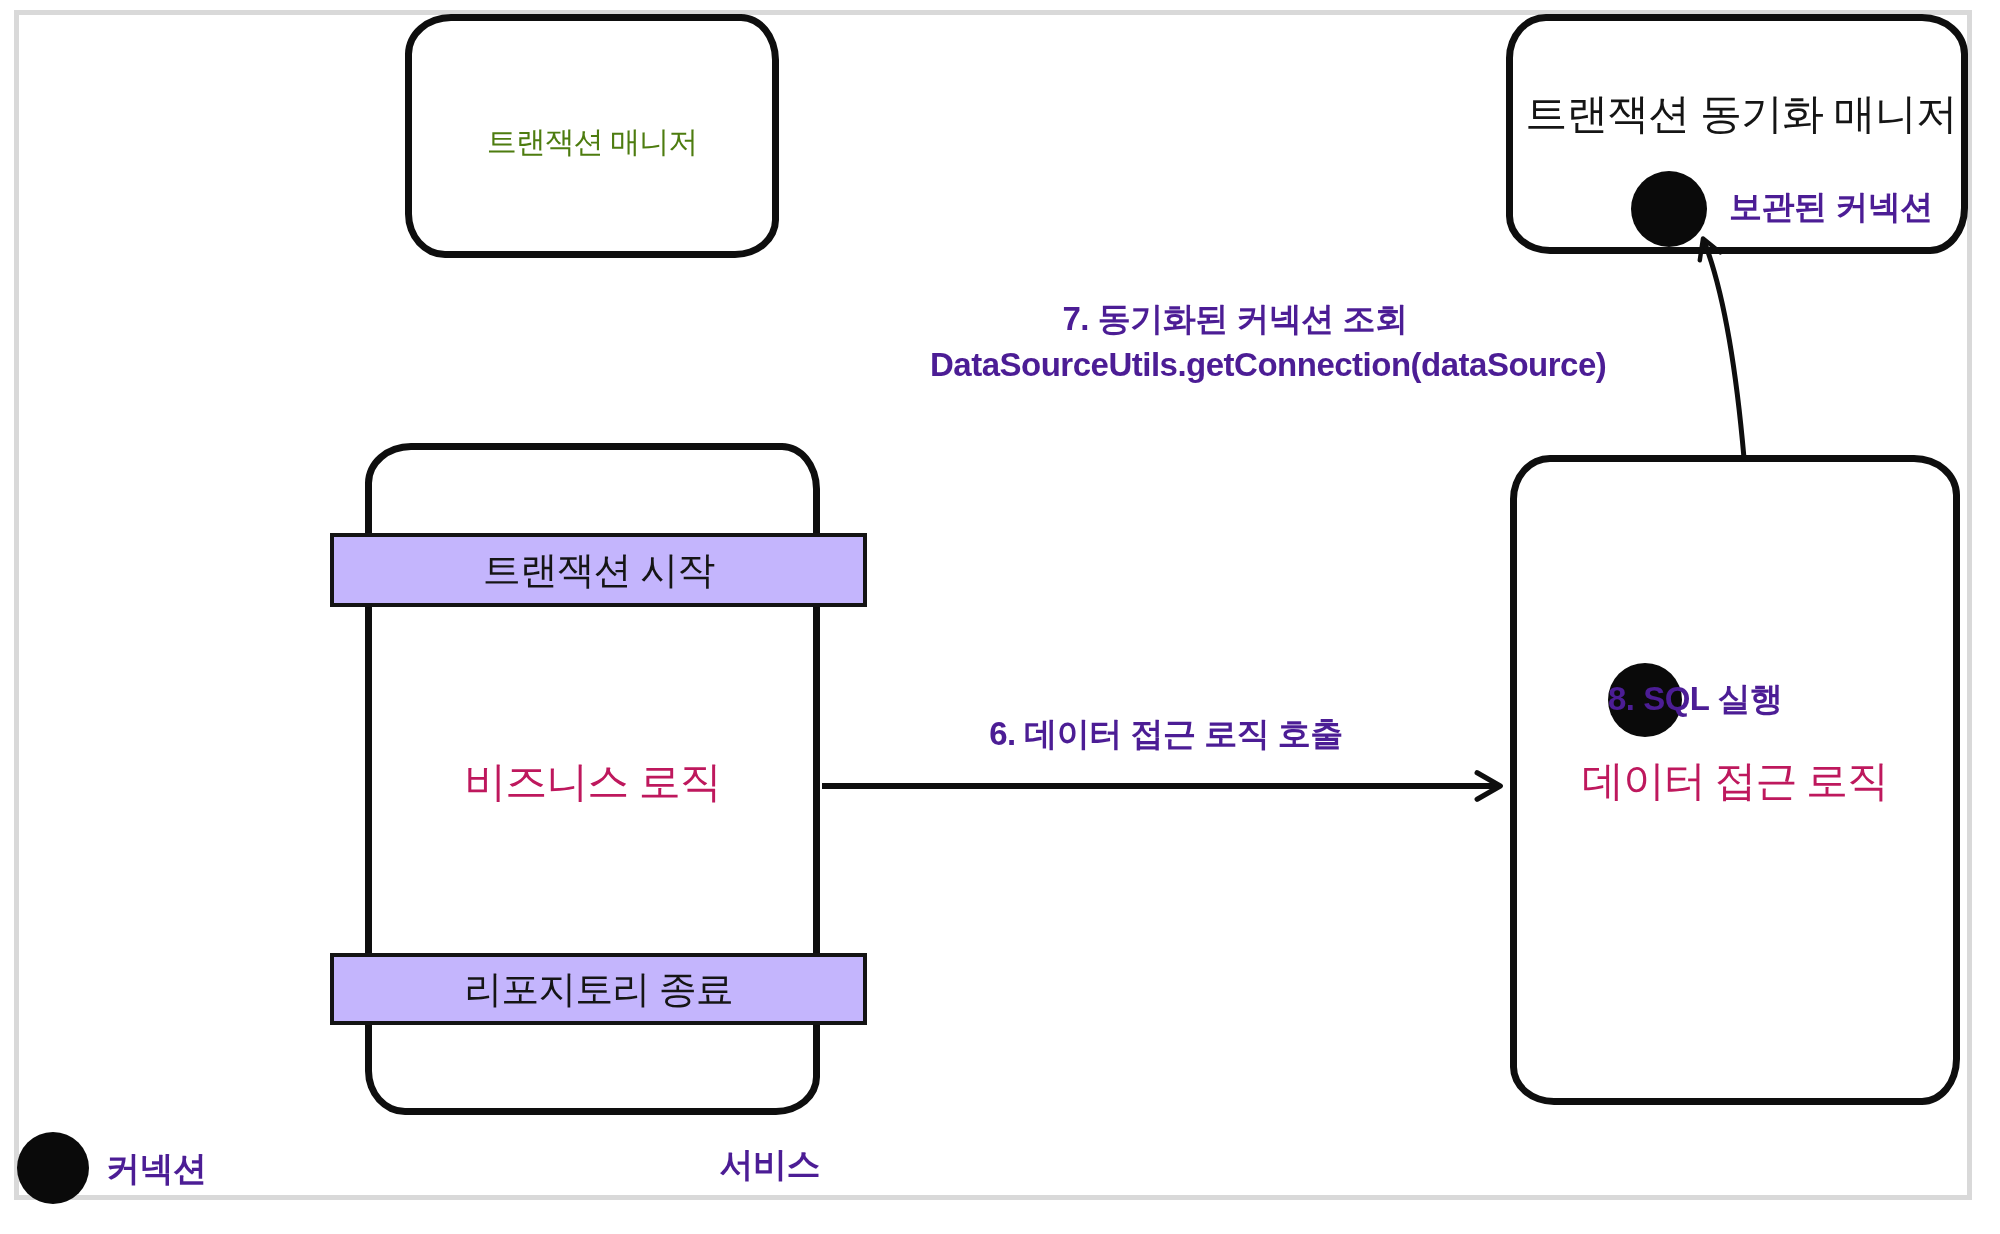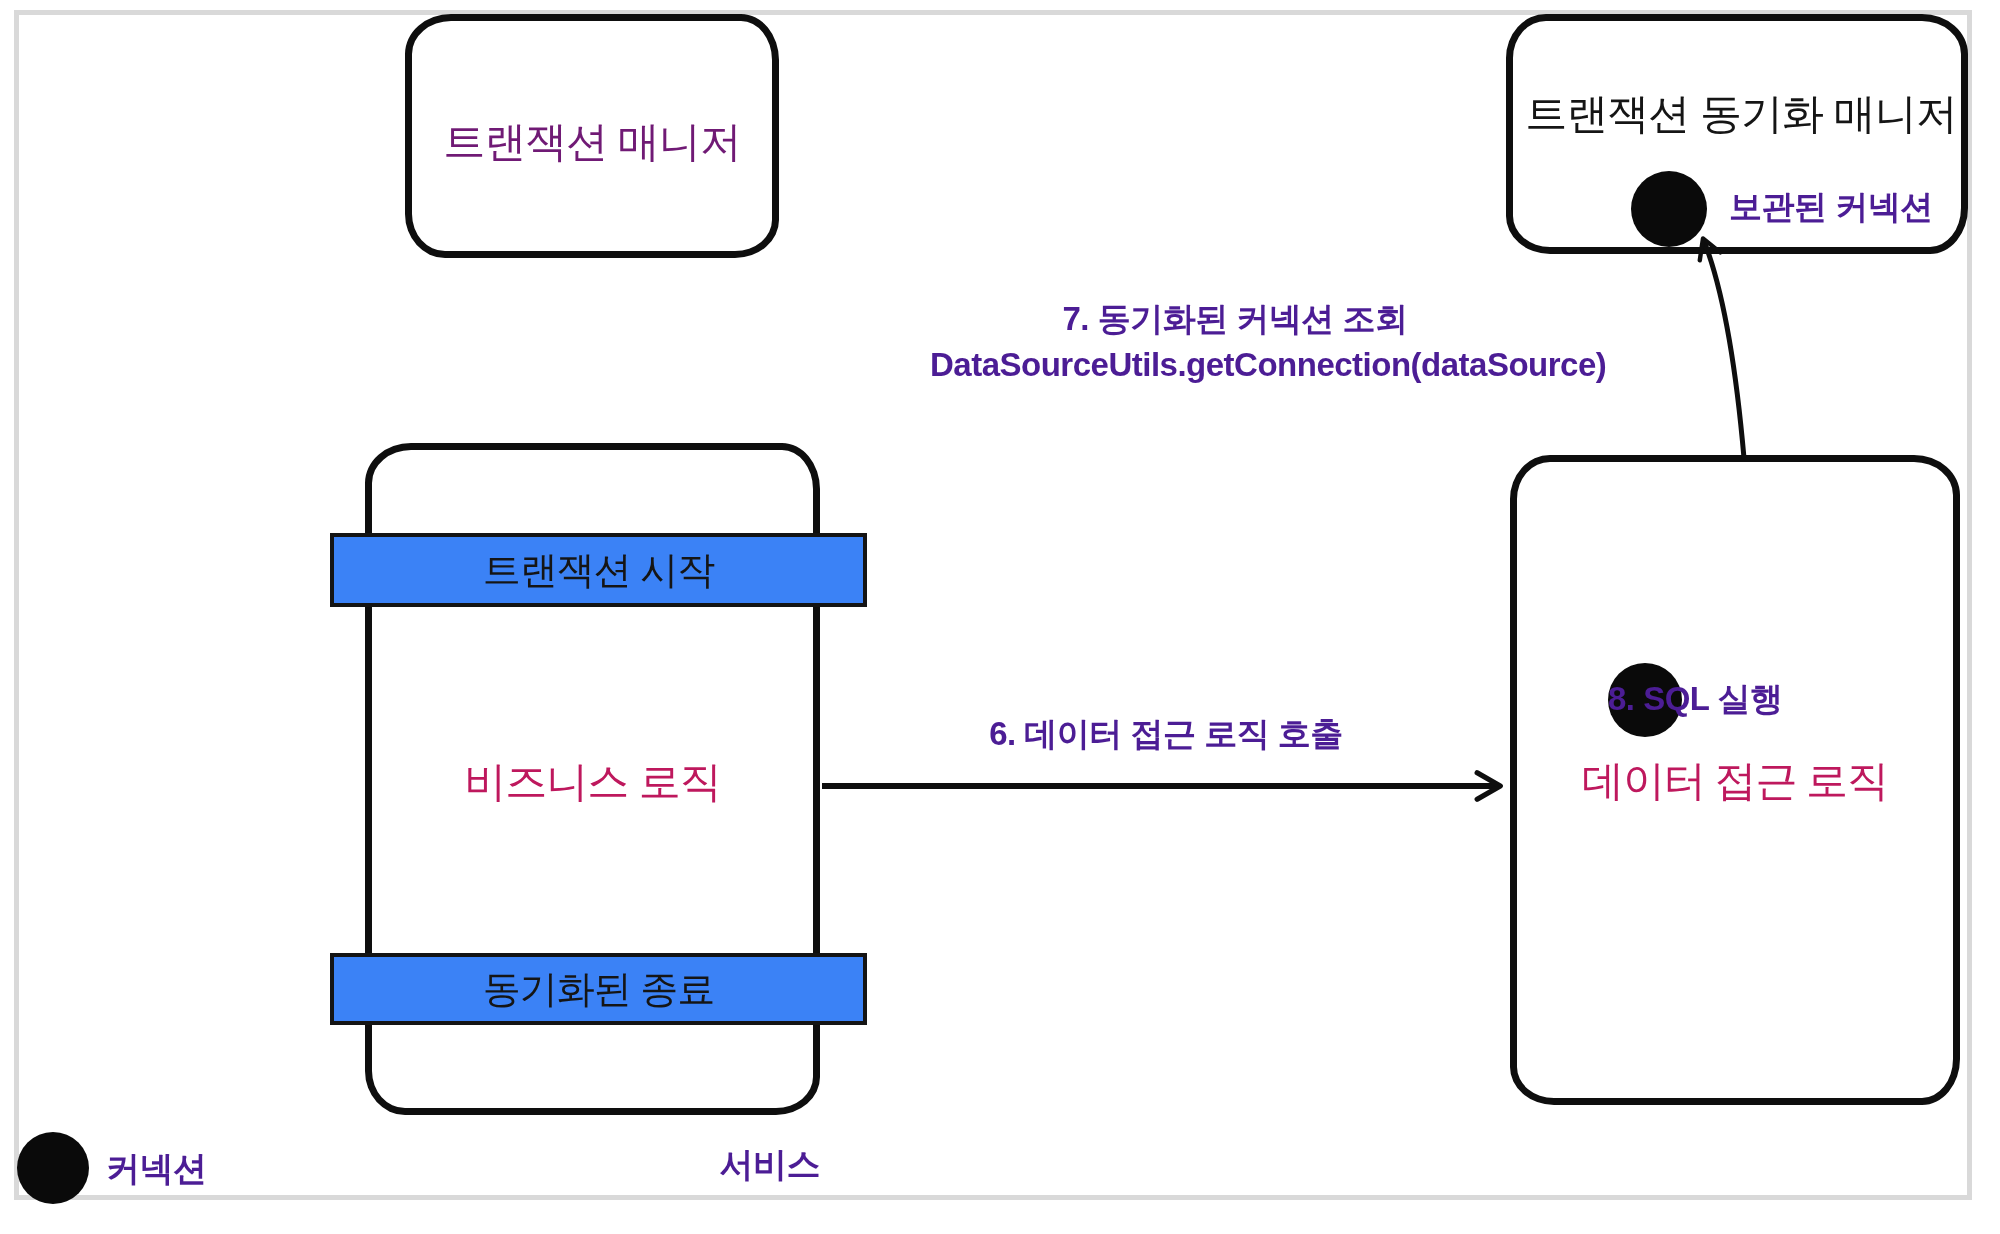--- a/index.html
+++ b/index.html
@@ -16,21 +16,21 @@
     position:absolute;background:#ffffff;border:7px solid #0e0e0e;box-sizing:border-box;
   }
   .r1{border-radius:46px 38px 44px 40px / 40px 46px 38px 44px;}
   .r2{border-radius:40px 46px 38px 44px / 44px 40px 46px 38px;}
   .box-title{
     position:absolute;left:0;right:0;text-align:center;
     font-size:42px;font-weight:500;color:#151515;letter-spacing:-1px;line-height:50px;
   }
   .center-flex{display:flex;align-items:center;justify-content:center;}
   .band{
-    position:absolute;background:#3b82f6;border:4px solid #141414;box-sizing:border-box;
+    position:absolute;background:#c4b5fd;border:4px solid #141414;box-sizing:border-box;
     display:flex;align-items:center;justify-content:center;
     font-size:38px;font-weight:500;color:#151515;letter-spacing:-1px;
   }
   .black-text{
     position:absolute;text-align:center;font-size:42px;font-weight:500;
     color:#be185d;letter-spacing:-1px;line-height:48px;
   }
   .gray-label{
     position:absolute;color:#4c1d95;font-weight:700;letter-spacing:-0.5px;
   }
@@ -40,33 +40,33 @@
   .arrow-layer{position:absolute;left:0;top:0;pointer-events:none;}
 </style>
 </head>
 <body>
 
 <div class="canvas">
 
   <div class="frame"></div>
 
   <div class="sketch r1 center-flex" style="left:405px;top:14px;width:374px;height:244px;">
-    <div style="font-size:42px;font-weight:500;color:#701a75;letter-spacing:-1px;margin-top:12px;">트랜잭션 매니저</div>
+    <div style="font-size:30px;font-weight:500;color:#4d7c0f;letter-spacing:-1px;margin-top:12px;">트랜잭션 매니저</div>
   </div>
 
   <div class="sketch r2" style="left:1506px;top:14px;width:462px;height:240px;">
     <div class="box-title" style="top:68px;padding-left:8px;">트랜잭션 동기화 매니저</div>
     <div class="dot" style="left:118px;top:150px;width:76px;height:76px;"></div>
     <div class="gray-label" style="left:216px;top:166px;font-size:33px;line-height:40px;">보관된 커넥션</div>
   </div>
 
   <div class="sketch r1" style="left:365px;top:443px;width:455px;height:672px;"></div>
   <div class="band" style="left:330px;top:533px;width:537px;height:74px;">트랜잭션 시작</div>
   <div class="black-text" style="left:365px;width:455px;top:758px;">비즈니스 로직</div>
-  <div class="band" style="left:330px;top:953px;width:537px;height:72px;">동기화된 종료</div>
+  <div class="band" style="left:330px;top:953px;width:537px;height:72px;">리포지토리 종료</div>
   <div class="gray-label" style="left:365px;width:455px;top:1142px;text-align:right;font-size:34px;">서비스</div>
 
   <div class="sketch r2" style="left:1510px;top:455px;width:450px;height:650px;"></div>
   <div class="dot" style="left:1608px;top:663px;width:74px;height:74px;"></div>
   <div class="gray-label" style="left:1608px;top:680px;font-size:33px;line-height:38px;">8. SQL 실행</div>
   <div class="black-text" style="left:1510px;width:450px;top:757px;font-family:Liberation Serif, serif;">데이터 접근 로직</div>
 
   <div class="gray-label" style="left:866px;width:600px;top:712px;text-align:center;font-size:33px;">6. 데이터 접근 로직 호출</div>
 
   <div style="position:absolute;left:930px;width:610px;top:296px;text-align:center;">

